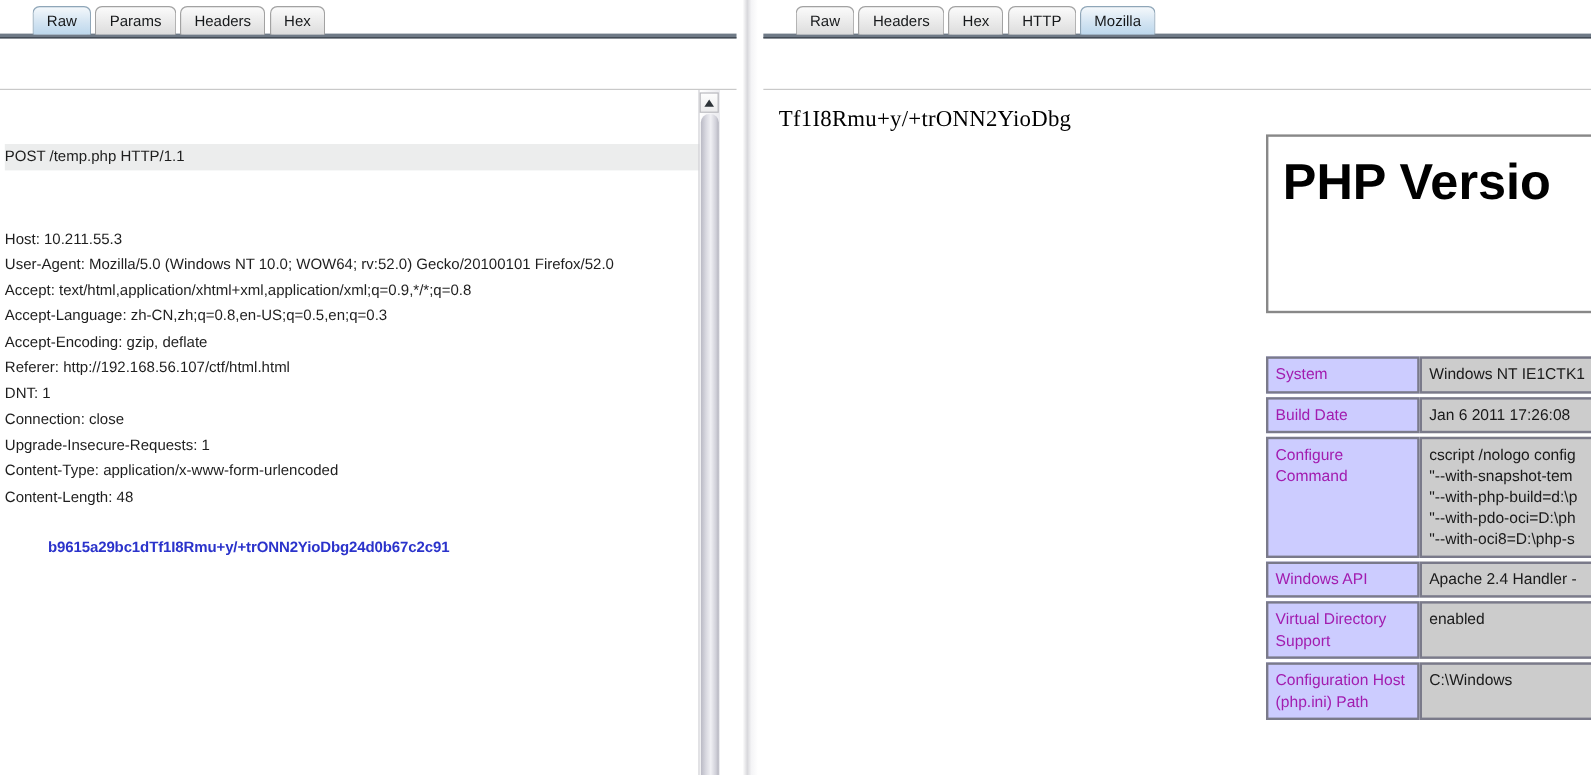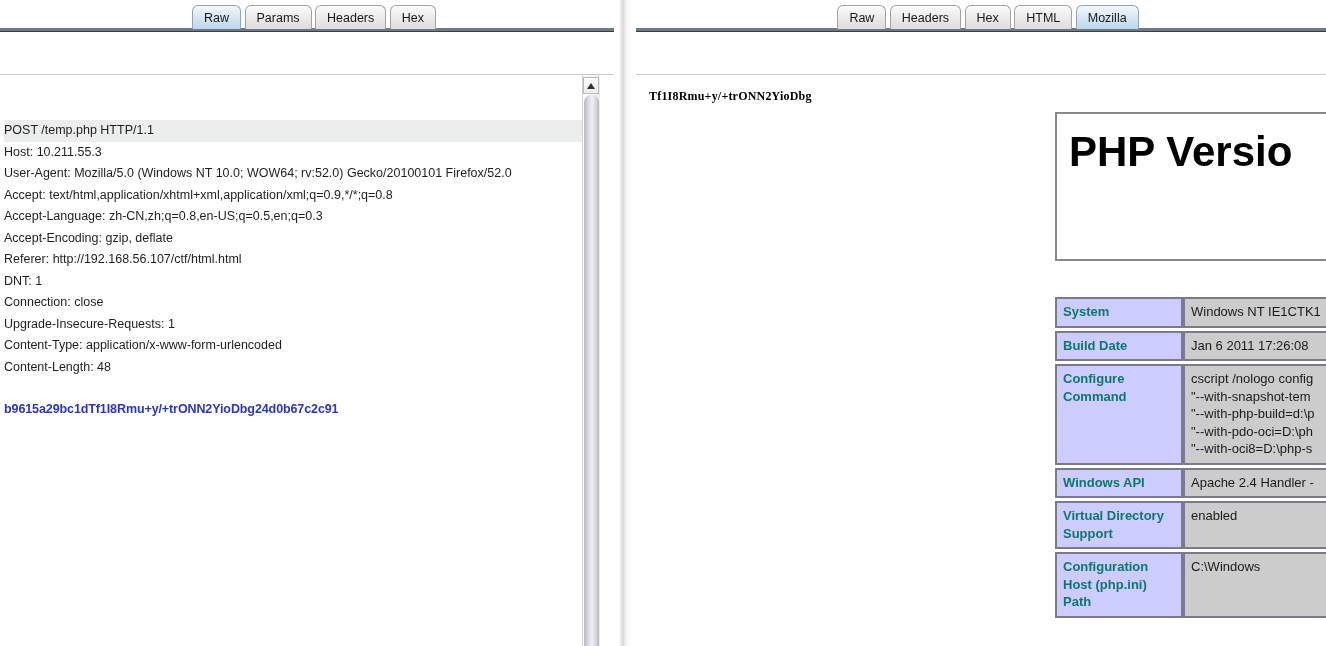--- a/index.html
+++ b/index.html
@@ -39,24 +39,23 @@
     color: #e8622a;
     padding: 3px 0 0 10px;
     line-height: 18px;
     letter-spacing: 0.1px;
   }
 
   
   .tabstrip {
     position: relative;
     height: 27px;
-    padding-left: 13px;
+    padding-left: 27px;
     margin-top: 5px;
     box-sizing: border-box;
-    text-align: center;
   }
   .tabstrip::after {
     content: "";
     position: absolute;
     left: 0; right: 0; bottom: 0;
     height: 3px;
     background: #6f7a87;
     border-bottom: 1px solid #39404a;
   }
   .tab {
@@ -105,27 +104,28 @@
     font-size: 12.5px;
     line-height: 21.5px;
     color: #1e1e1e;
     white-space: pre-wrap;
     word-break: break-all;
   }
   #req-firstline {
     background: #eceded;
     display: block;
   }
-  #req-headers { display: block; }
+  #req-headers { display: block; margin-top: 47px; }
   #req-gap { display: block; height: 21px; }
   #req-bodyline {
     display: block;
     color: #2b33cb;
     font-weight: bold;
     letter-spacing: -0.1px;
+    margin-left: 36px;
   }
 
   
   #req-scrollbar {
     position: absolute;
     top: 0;
     right: 14px;
     width: 17px;
     bottom: 0;
     background: linear-gradient(to right,#ffffff,#f6f6f8 45%,#ebebef);
@@ -171,25 +171,24 @@
     bottom: 0;
     background: #ffffff;
     border-top: 1px solid #c9c9c9;
     overflow: hidden;
   }
   #render-hash {
     position: absolute;
     top: 14px;
     left: 13px;
     font-family: "Liberation Serif", serif;
-    font-size: 12px;
+    font-size: 19px;
     color: #000000;
     white-space: nowrap;
     letter-spacing: 0.2px;
-    font-weight: bold;
   }
 
   
   #phpinfo {
     position: absolute;
     top: 37px;
     left: 419px;
     width: 420px;
   }
   #php-version-box {
@@ -221,22 +220,22 @@
     font-size: 13px;
     line-height: 17.5px;
     vertical-align: top;
     padding: 4px 6px 5px 6px;
     border: 2px solid #7a7a8a;
     box-sizing: border-box;
   }
   td.k {
     width: 128px;
     background: #ccccff;
-    color: #0f766e;
-    font-weight: bold;
+    color: #a21caf;
+    font-weight: normal;
     margin-top: 36px;
   }
   td.v {
     background: #cccccc;
     color: #1a1a1a;
     font-weight: normal;
     white-space: pre;
     overflow: hidden;
   }
 </style>
@@ -280,21 +279,21 @@
 
 <div id="splitter"></div>
 
 <div class="panel" id="response-panel">
 
 
   <div class="tabstrip" id="response-tabstrip">
     <div class="tab">Raw</div>
     <div class="tab">Headers</div>
     <div class="tab">Hex</div>
-    <div class="tab">HTML</div>
+    <div class="tab">HTTP</div>
     <div class="tab selected">Mozilla</div>
   </div>
 
   <div id="render-area">
 
     <div id="render-hash">Tf1I8Rmu+y/+trONN2YioDbg</div>
 
     <div id="phpinfo">
 
       <div id="php-version-box">

